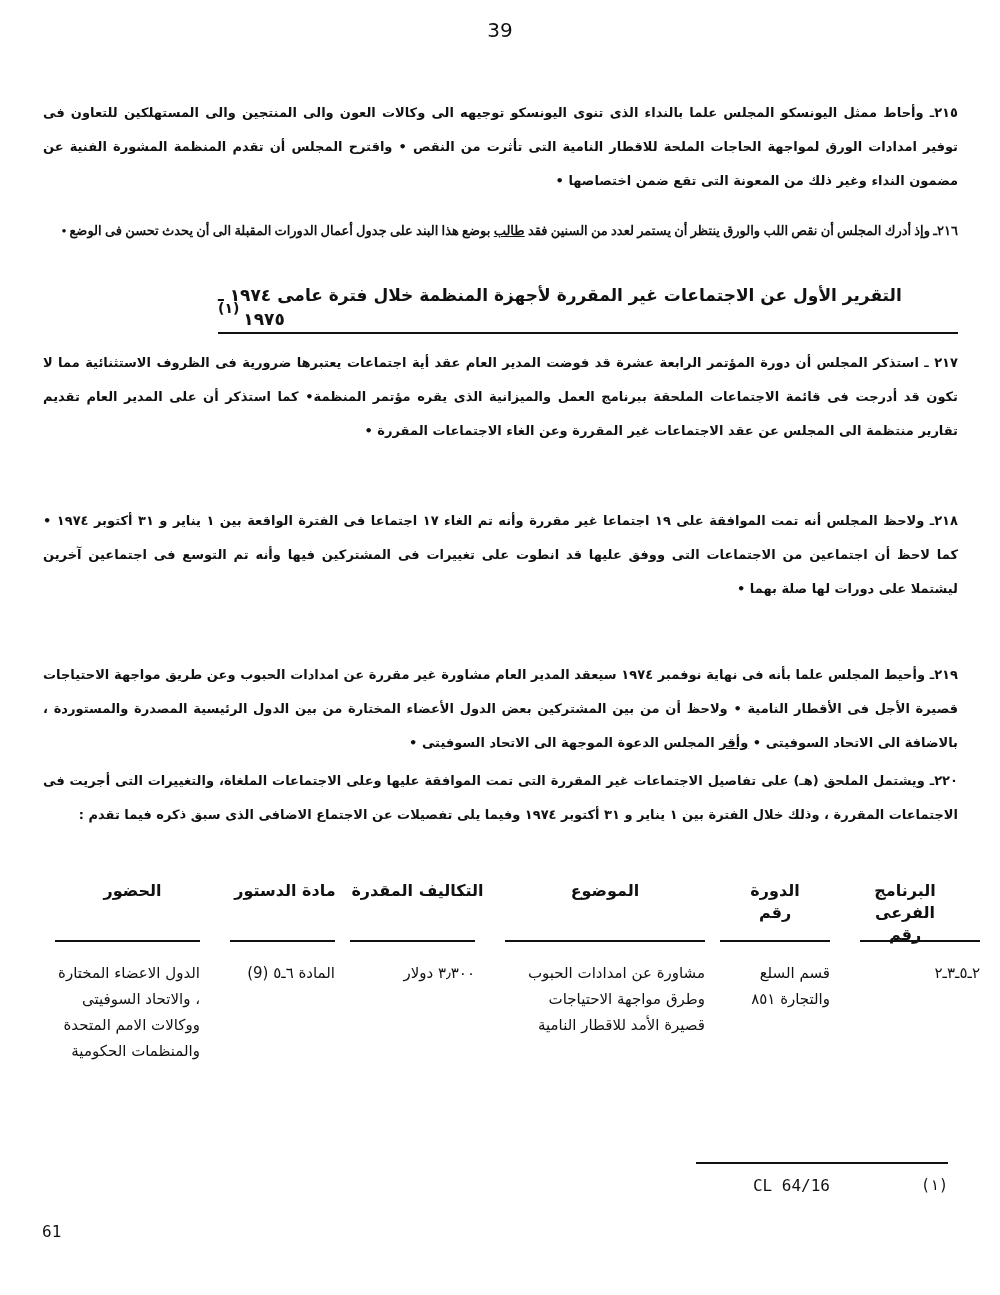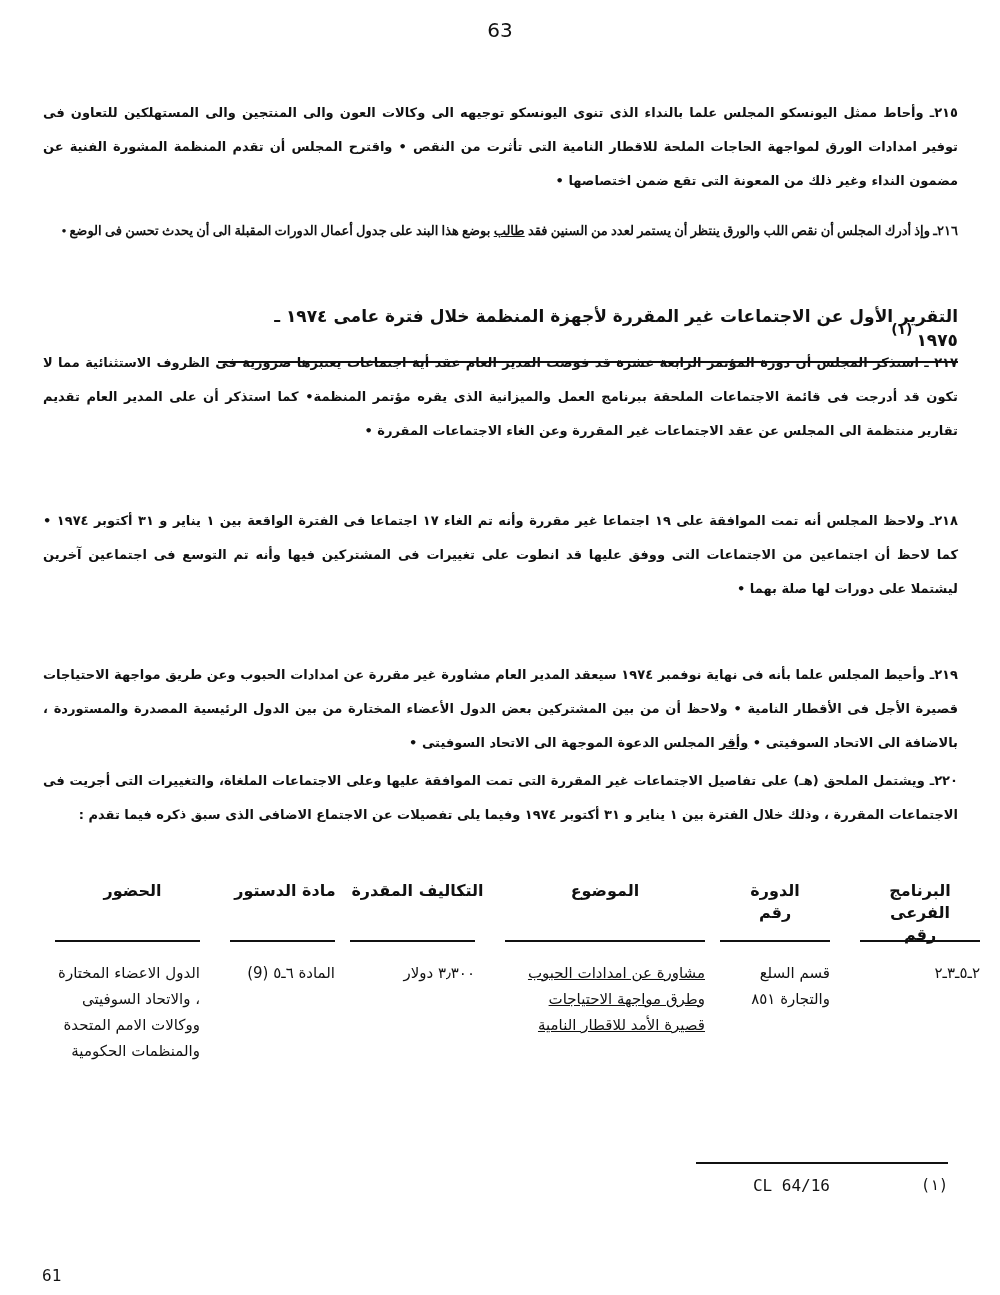--- a/index.html
+++ b/index.html
@@ -5,48 +5,48 @@
   html, body { margin:0; padding:0; background:#ffffff; }
   body { width:1000px; height:1295px; position:relative; overflow:hidden;
          font-family:"DejaVu Sans", sans-serif; color:#111; }
   .page-num { position:absolute; top:18px; left:0; width:1000px; text-align:center;
               font-size:20px; direction:rtl; }
   .para { position:absolute; right:42px; width:915px; direction:rtl; text-align:justify;
           font-size:13px; line-height:34px; font-weight:bold; }
   .para p { margin:0; }
   .p215 { top:96px; }
   .p216 { top:214px;font-family:Liberation Serif, serif; }
-  .heading { position:absolute; right:42px; width:740px; top:304px; direction:rtl;
-             font-size:17px; font-weight:bold; line-height:24px; text-align:right;
-             border-bottom:2px solid #111; padding-bottom:8px; }
+  .heading { position:absolute; right:42px; width:740px; top:283px; direction:rtl;
+             font-size:17px; font-weight:bold; line-height:24px; text-align:left;
+             border-bottom:2px solid #111; }
   .heading .fn { position:relative; top:-12px; font-size:14px; margin-right:4px; }
   .p217 { top:346px;margin-left:47px; }
   .p218 { top:504px; }
   .p219 { top:619px;margin-top:39px; }
   .p220 { top:764px; }
   u { text-decoration:underline; }
   .table { position:absolute; top:880px; left:40px; width:940px; direction:rtl; }
   .thead { position:relative; height:66px; }
   .th { position:absolute; top:0; font-size:16px; font-weight:bold; line-height:22px; text-align:center; }
   .th .sub { display:block; }
   .th-rule { position:absolute; top:60px; height:2px; background:#111; }
   .tbody { position:relative; margin-top:14px; }
   .td { position:absolute; top:0; font-size:15px; line-height:26px; text-align:right; }
   .fn-rule { position:absolute; top:1162px; right:52px; width:252px; height:2px; background:#111; }
   .fn-ref { position:absolute; top:1176px; right:60px; font-size:16px; direction:ltr;
             font-family:"DejaVu Sans Mono", monospace;margin-left:16px; }
   .fn-num { position:absolute; top:1176px; right:220px; font-size:15px; direction:ltr;
             font-family:"DejaVu Sans Mono", monospace; }
   .bottom-num { position:absolute; top:1222px; left:42px; font-size:16px;
-                font-family:"DejaVu Sans Mono", monospace;margin-top:44px; }
+                font-family:"DejaVu Sans Mono", monospace; }
 </style>
 </head>
 <body>
 
-<div class="page-num">63</div>
+<div class="page-num">39</div>
 
 <div class="para p215">
   <p>٢١٥ـ وأحاط ممثل اليونسكو المجلس علما بالنداء الذى تنوى اليونسكو توجيهه الى وكالات العون والى المنتجين والى المستهلكين للتعاون فى توفير امدادات الورق لمواجهة الحاجات الملحة للاقطار النامية التى تأثرت من النقص • واقترح المجلس أن تقدم المنظمة المشورة الفنية عن مضمون النداء وغير ذلك من المعونة التى تقع ضمن اختصاصها •</p>
 </div>
 
 <div class="para p216">
   <p><span>٢١٦ـ وإذ أدرك المجلس أن نقص اللب والورق ينتظر أن يستمر لعدد من السنين فقد </span><u>طالب</u><span> بوضع هذا البند على جدول أعمال الدورات المقبلة الى أن يحدث تحسن فى الوضع •</span></p>
 </div>
 
 <div class="heading">
@@ -64,21 +64,21 @@
 <div class="para p219">
   <p><span>٢١٩ـ وأحيط المجلس علما بأنه فى نهاية نوفمبر ١٩٧٤ سيعقد المدير العام مشاورة غير مقررة عن امدادات الحبوب وعن طريق مواجهة الاحتياجات قصيرة الأجل فى الأقطار النامية • ولاحظ أن من بين المشتركين بعض الدول الأعضاء المختارة من بين الدول الرئيسية المصدرة والمستوردة ، بالاضافة الى الاتحاد السوفيتى • </span><u>وأقر</u><span> المجلس الدعوة الموجهة الى الاتحاد السوفيتى •</span></p>
 </div>
 
 <div class="para p220">
   <p>٢٢٠ـ ويشتمل الملحق (هـ) على تفاصيل الاجتماعات غير المقررة التى تمت الموافقة عليها وعلى الاجتماعات الملغاة، والتغييرات التى أجريت فى الاجتماعات المقررة ، وذلك خلال الفترة بين ١ يناير و ٣١ أكتوبر ١٩٧٤ وفيما يلى تفصيلات عن الاجتماع الاضافى الذى سبق ذكره فيما تقدم :</p>
 </div>
 
 <div class="table">
   <div class="thead">
-    <div class="th" style="right:0;width:120px;">
+    <div class="th" style="right:15px;width:120px;">
       <span>البرنامج الفرعى</span>
       <span class="sub">رقم</span>
     </div>
     <div class="th-rule" style="right:0;width:120px;"></div>
 
     <div class="th" style="right:150px;width:110px;">
       <span>الدورة</span>
       <span class="sub">رقم</span>
     </div>
     <div class="th-rule" style="right:150px;width:110px;"></div>
@@ -100,21 +100,21 @@
 
     <div class="th" style="right:770px;width:155px;">
       <span>الحضور</span>
     </div>
     <div class="th-rule" style="right:780px;width:145px;"></div>
   </div>
 
   <div class="tbody">
     <div class="td" style="right:0;width:130px;text-align:right;">٢ـ٥ـ٣ـ٢</div>
     <div class="td" style="right:150px;width:100px;">قسم السلع والتجارة ٨٥١</div>
-    <div class="td" style="right:275px;width:200px;text-decoration:underline;">مشاورة عن امدادات الحبوب وطرق مواجهة الاحتياجات قصيرة الأمد للاقطار النامية</div>
+    <div class="td" style="right:275px;width:200px;">مشاورة عن امدادات الحبوب وطرق مواجهة الاحتياجات قصيرة الأمد للاقطار النامية</div>
     <div class="td" style="right:505px;width:110px;">٣٫٣٠٠ دولار</div>
     <div class="td" style="right:645px;width:100px;">المادة ٦ـ٥ (9)</div>
     <div class="td" style="right:780px;width:150px;">الدول الاعضاء المختارة ، والاتحاد السوفيتى ووكالات الامم المتحدة والمنظمات الحكومية</div>
   </div>
 </div>
 
 <div class="fn-rule"></div>
 <div class="fn-num" style="right:52px;">(١)</div>
 <div class="fn-ref" style="right:170px;">CL 64/16</div>
 

